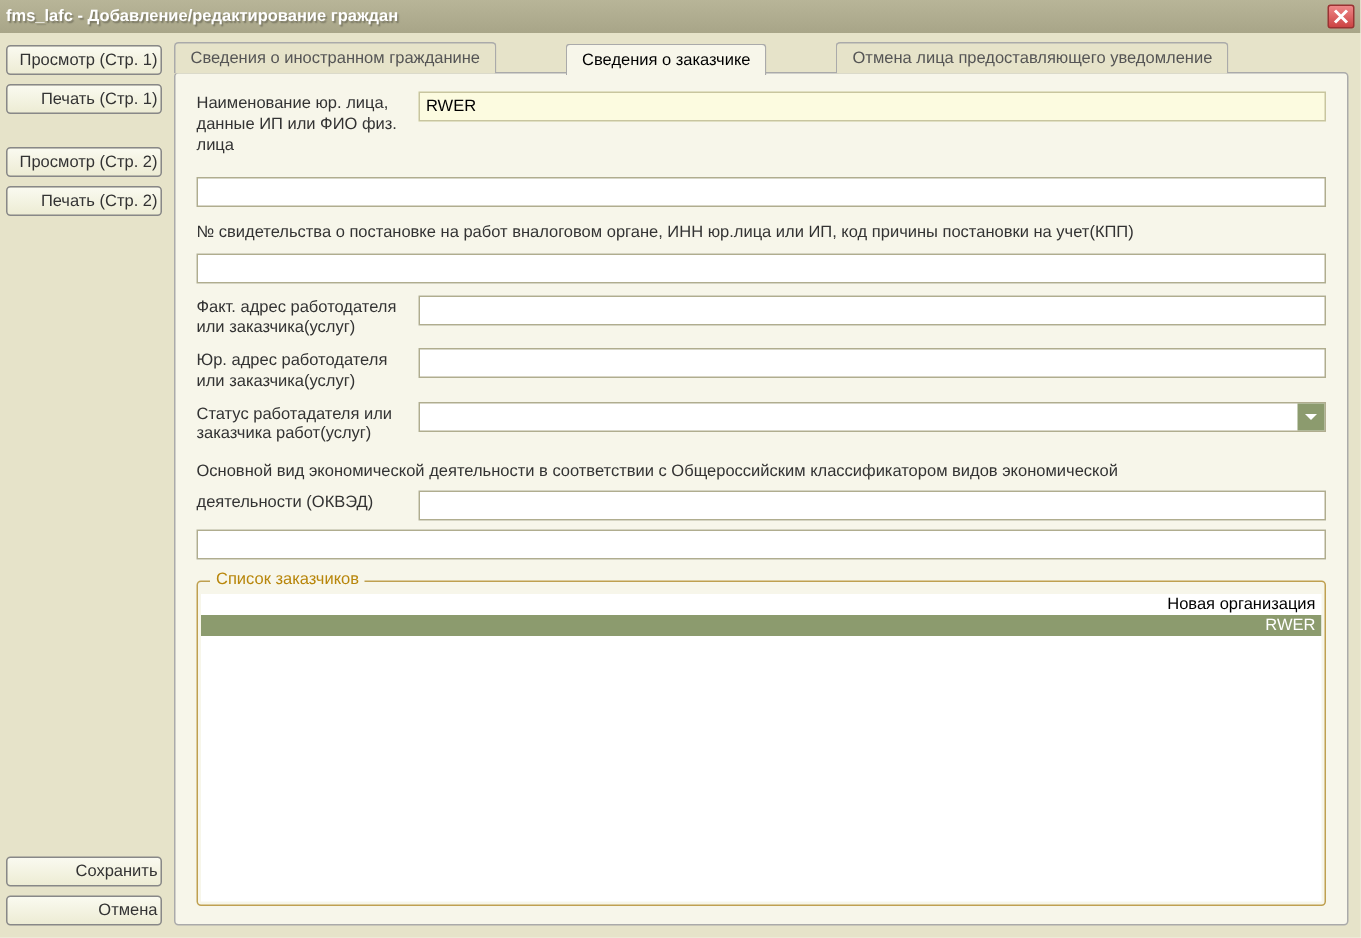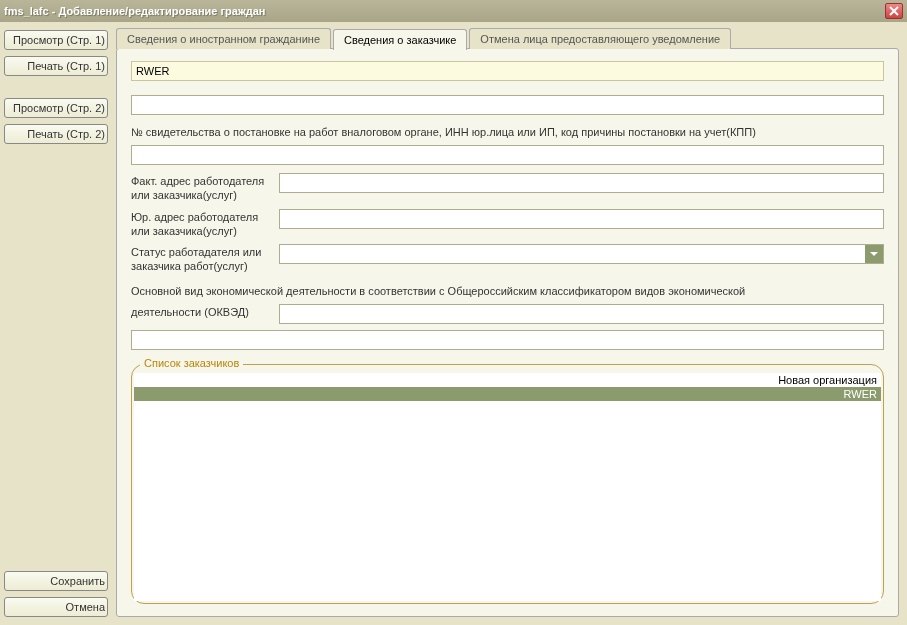--- a/index.html
+++ b/index.html
@@ -6,34 +6,34 @@
 body { font-family: Tahoma, Arial, sans-serif; font-size: 11px; background: #e6e3c9; width: 907px; height: 625px; overflow: hidden; }
 .titlebar { height: 22px; background: linear-gradient(to bottom, #b8b598, #a8a588); display: flex; align-items: center; padding: 0 4px; color: #fff; }
 .titlebar .title-text { flex: 1; font-weight: bold; text-shadow: 1px 1px 1px rgba(0,0,0,0.3); }
 .close-btn { width: 18px; height: 16px; background: linear-gradient(to bottom, #e88, #c44); border: 1px solid #933; display: flex; align-items: center; justify-content: center; cursor: pointer; border-radius: 2px; }
 .close-btn svg { width: 10px; height: 10px; }
 .main-area { display: flex; height: 603px; background: #e6e3c9; }
 .sidebar { width: 112px; padding: 8px 4px; display: flex; flex-direction: column; gap: 6px; }
 .sidebar-spacer { flex: 1; }
 .btn { background: linear-gradient(to bottom, #fafaf0, #edecd4); border: 1px solid #888; border-radius: 3px; padding: 3px 2px; font-size: 11px; cursor: pointer; text-align: right; color: #333; }
 .content { flex: 1; padding: 6px 8px 8px 4px; display: flex; flex-direction: column; }
-.tabs { display: flex; position: relative; z-index: 2; }
+.tabs { display: flex; position: relative; z-index: 2; gap: 44px; }
 .tab { padding: 4px 10px; border: 1px solid #aaa; border-bottom: none; background: #e6e3c9; font-size: 11px; cursor: pointer; border-radius: 3px 3px 0 0; margin-right: 2px; color: #555; }
 .tab.active { background: #f7f6ea; color: #000; position: relative; top: 1px; }
 .panel { flex: 1; border: 1px solid #aaa; background: #f7f6ea; border-radius: 3px; padding: 12px 14px; display: flex; flex-direction: column; overflow: hidden; margin-top: -1px; }
 .form-row { display: flex; align-items: flex-start; margin-bottom: 6px; }
 .form-label { width: 148px; padding-right: 6px; font-size: 11px; color: #333; line-height: 1.25; padding-top: 2px; }
 .form-input { flex: 1; height: 20px; border: 1px solid #b0ad8f; background: #fff; padding: 2px 4px; font-size: 11px; }
 .form-input.highlight { background: #fcfbe0; border-color: #c8c59f; }
 .full-text { font-size: 11px; color: #333; margin: 4px 0 6px 0; line-height: 1.3; }
 .form-select { flex: 1; height: 20px; border: 1px solid #b0ad8f; background: #fff; position: relative; }
 .select-arrow { position: absolute; right: 0; top: 0; width: 18px; height: 100%; background: #8c9b6e; display: flex; align-items: center; justify-content: center; cursor: pointer; }
 .select-arrow svg { width: 10px; height: 10px; fill: #fff; }
 .input-full { width: 100%; height: 20px; border: 1px solid #b0ad8f; background: #fff; padding: 2px 4px; font-size: 11px; margin-bottom: 10px; }
-.groupbox { border: 1px solid #bfa050; border-radius: 13px; flex: 1; margin-top: 4px; position: relative; display: flex; flex-direction: column; }
+.groupbox { border: 1px solid #bfa050; border-radius: 3px; flex: 1; margin-top: 4px; position: relative; display: flex; flex-direction: column; }
 .groupbox-title { position: absolute; top: -8px; left: 8px; background: #f7f6ea; padding: 0 4px; font-size: 11px; color: #b8860b; }
 .list-content { margin: 8px 2px 2px 2px; flex: 1; background: #fff; border: 0; overflow: auto; }
 .list-item { padding: 1px 4px; font-size: 11px; cursor: pointer; text-align: right; }
 .list-item.selected { background: #8c9b6e; color: #fff; }
 .gap { height: 10px; }
 </style>
 </head>
 <body>
 
 <div class="titlebar">
@@ -60,20 +60,21 @@
   <div class="content">
     <div class="tabs">
       <div class="tab">Сведения о иностранном гражданине</div>
       <div class="tab active">Сведения о заказчике</div>
       <div class="tab">Отмена лица предоставляющего уведомление</div>
     </div>
 
     <div class="panel">
 
       <div class="form-row">
+        <div class="form-label">Наименование юр. лица, данные ИП или ФИО физ. лица</div>
         <input class="form-input highlight" value="RWER" style="">
       </div>
 
       <div style="height:8px"></div>
 
       <div class="form-row">
         <input class="form-input" value="" style="">
       </div>
 
       <div class="full-text">№ свидетельства о постановке на работ вналоговом органе, ИНН юр.лица или ИП, код причины постановки на учет(КПП)</div>

